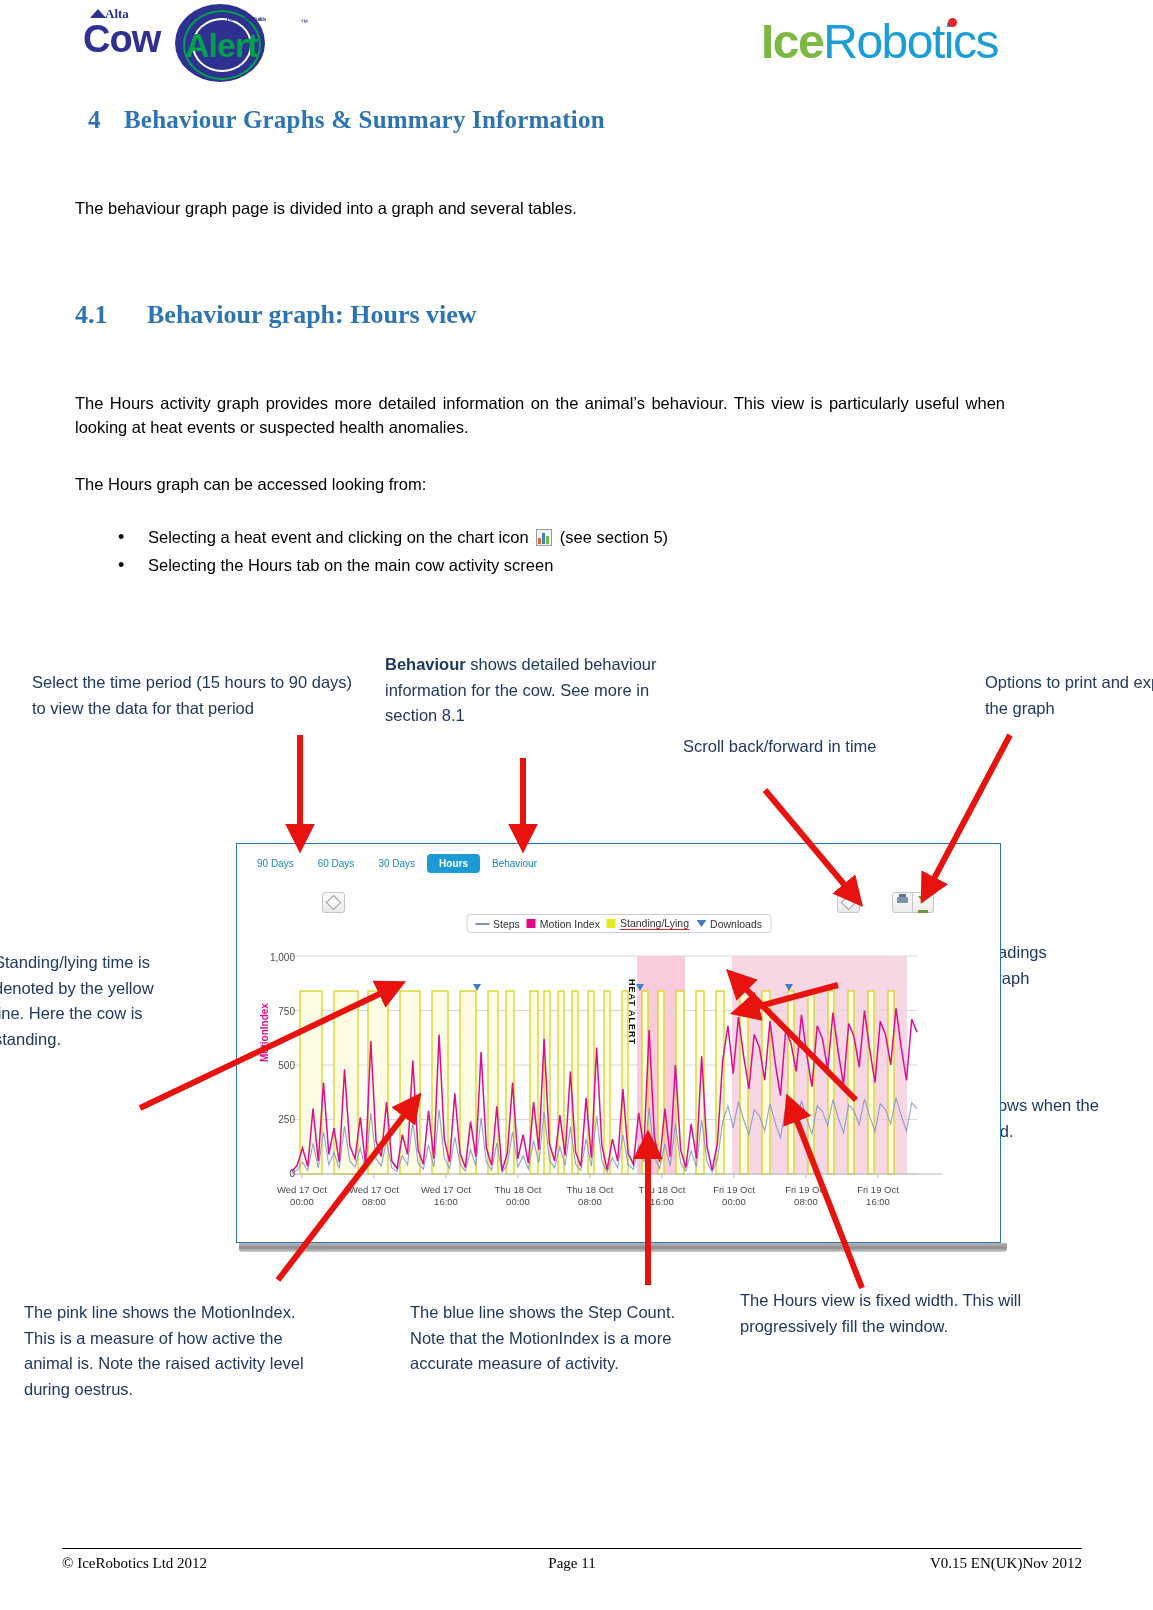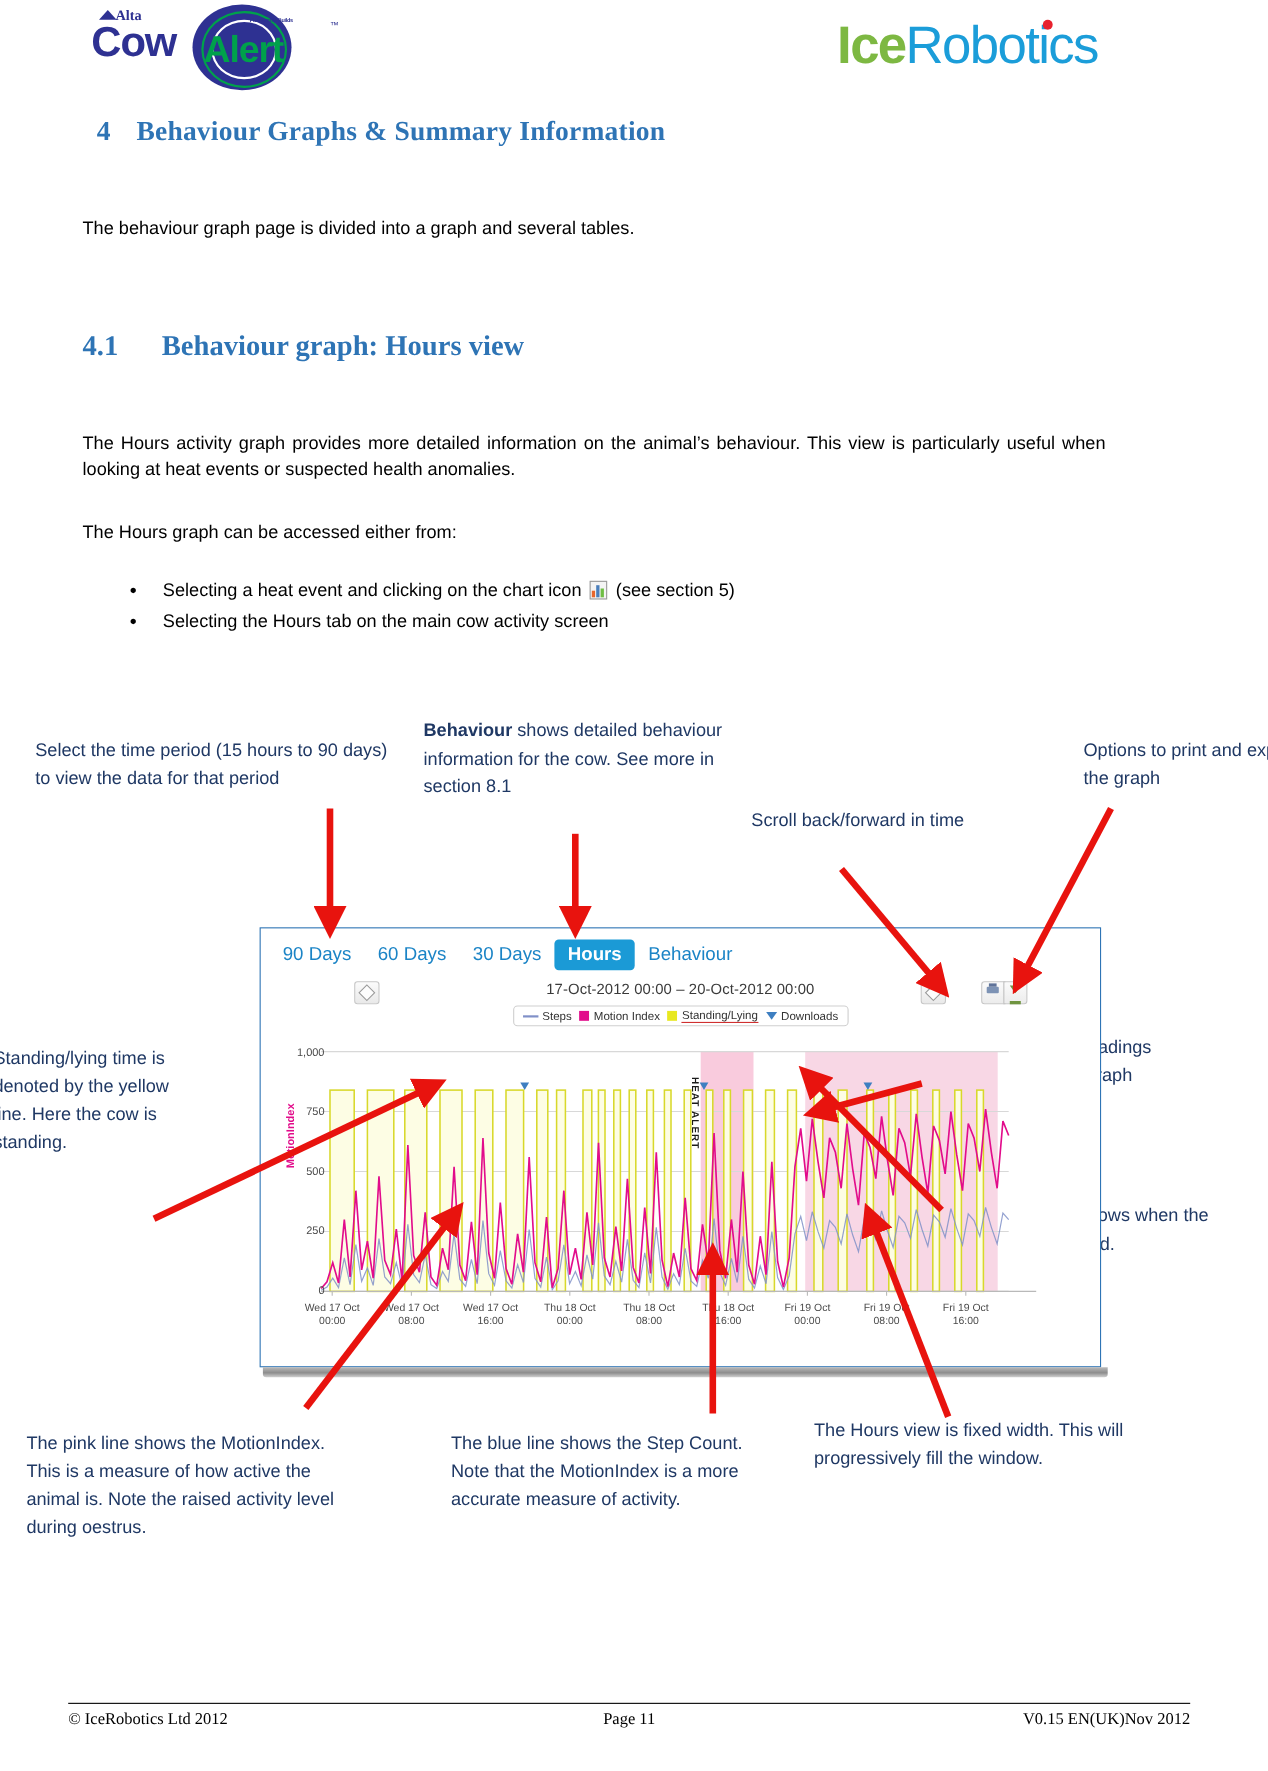--- a/index.html
+++ b/index.html
@@ -149,21 +149,21 @@
     width:768px; height:9px;
     background:linear-gradient(180deg,#b9b9b9 0%, #8d8d8d 55%, #cfcfcf 100%);
     border-radius:0 0 3px 3px;
   }
 
   .tabbar {
     position:absolute; left:8px; top:10px;
     display:flex; align-items:center; gap:0px;
   }
   .tab {
-    font-size:17px; color:#1B84C6; padding:4px 12px; border-radius:4px;
+    font-size:10px; color:#1B84C6; padding:4px 12px; border-radius:4px;
     white-space:nowrap;
   }
   .tab.active { background:#1B9AD6; color:#ffffff; font-weight:bold; }
 
   .toolrow { position:absolute; left:0; top:46px; width:100%; height:26px; }
   .nav-btn {
     position:absolute; width:21px; height:19px;
     background:linear-gradient(180deg,#fbfbfb,#e9e9e9);
     border:1px solid #c6c6c6; border-radius:3px;
   }
@@ -262,21 +262,21 @@
   <span class="num">4</span><span>Behaviour Graphs &amp; Summary Information</span>
 </div>
 
 <div class="para" id="p-intro">The behaviour graph page is divided into a graph and several tables.</div>
 
 <div id="sub-title">
   <span class="num">4.1</span><span>Behaviour graph: Hours view</span>
 </div>
 
 <div class="para" id="p-hours1">The Hours activity graph provides more detailed information on the animal’s behaviour. This view is particularly useful when looking at heat events or suspected health anomalies.</div>
-<div class="para" id="p-hours2">The Hours graph can be accessed either from:</div>
+<div class="para" id="p-hours2">The Hours graph can be accessed looking from:</div>
 
 <div class="bullet-list">
   <div class="bullet-row">
     <span class="dot">•</span>
     <span>Selecting a heat event and clicking on the chart icon</span>
     <span class="chart-icon-inline">
       <i class="cii-b1"></i><i class="cii-b2"></i><i class="cii-b3"></i>
     </span>
     <span>(see section 5)</span>
   </div>
@@ -315,21 +315,20 @@
         <span class="diamond"></span>
       </div>
     <div class="icon-btn" id="btn-print">
         <span class="print-glyph"></span>
       </div>
     <div class="icon-btn" id="btn-export">
         <span class="export-glyph"></span>
       </div>
   </div>
 
-  <div class="chart-title">17-Oct-2012 00:00 – 20-Oct-2012 00:00</div>
 
   <div class="legend-box">
     <span class="lg-item">
         <span class="lg-line"></span>
         <span>Steps</span>
       </span>
     <span class="lg-item">
         <span class="lg-sq lg-mi"></span>
         <span>Motion Index</span>
       </span>

